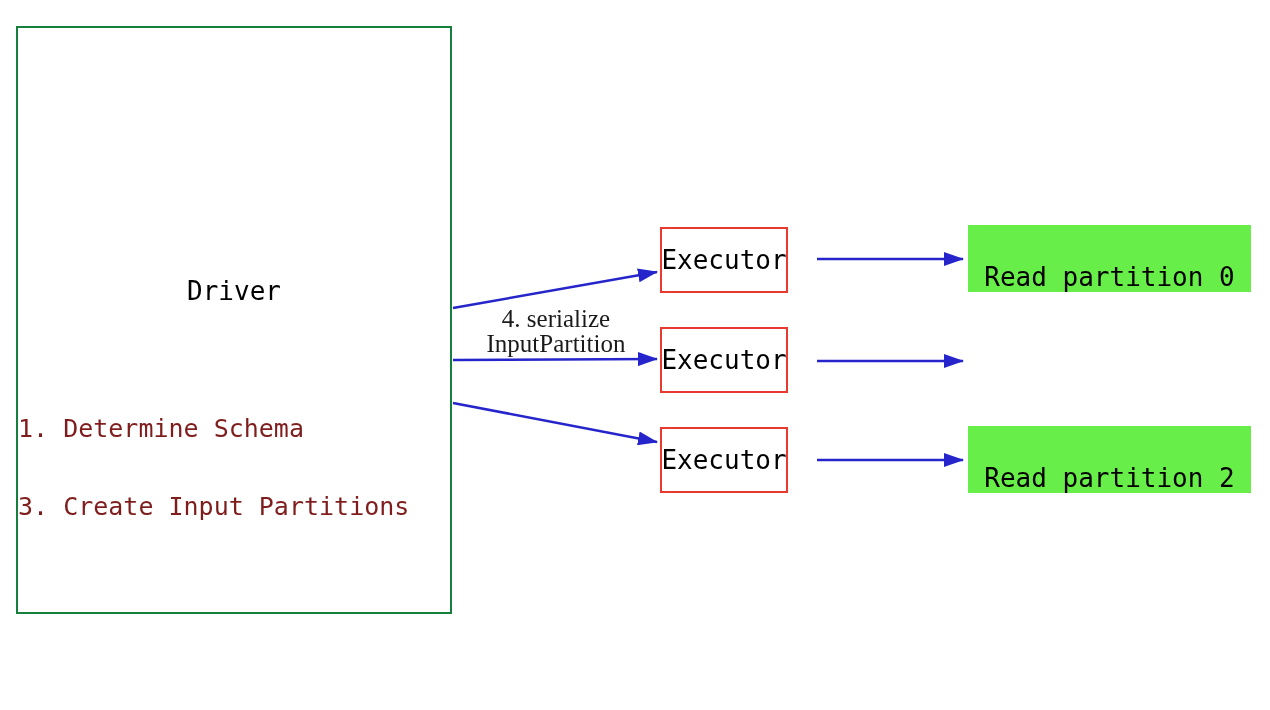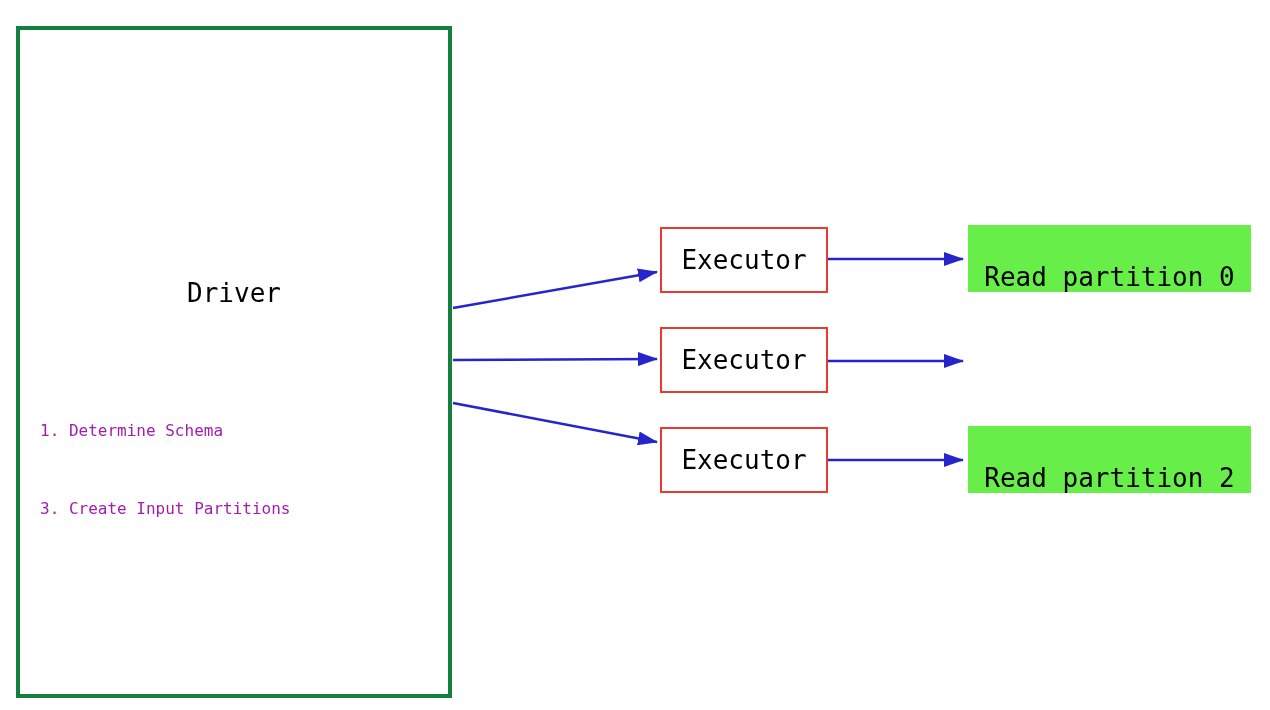--- a/index.html
+++ b/index.html
@@ -25,47 +25,47 @@
   }
   .box {
     position: absolute;
     box-sizing: border-box;
     color: #000000;
   }
   .driver-box {
     left: 16px;
     top: 26px;
     width: 436px;
-    height: 672px;
-    border: 4px solid #15803d;
+    height: 588px;
+    border: 2px solid #15803d;
     background: #ffffff;
   }
   .driver-title {
     position: absolute;
     left: 0;
     top: 250px;
     width: 100%;
     text-align: center;
     font-size: 26px;
     line-height: 26px;
     letter-spacing: 0;
     color: #000000;
   }
   .driver-steps {
     position: absolute;
-    left: 20px;
+    left: 0;
     top: 336px;
-    font-size: 16px;
+    font-size: 25px;
     line-height: 26px;
     white-space: pre;
-    color: #a21caf;
+    color: #7f1d1d;
   }
   .driver-steps .step { height: 26px; }
   .executor-box {
-    width: 168px;
+    width: 128px;
     height: 66px;
     left: 660px;
     border: 2px solid #e83a30;
     background: #ffffff;
     display: flex;
     align-items: center;
     justify-content: center;
     font-size: 26px;
     color: #000000;
   }
@@ -145,14 +145,16 @@
     <span>Executor</span>
   </div>
 
   <div class="box partition-box partition-1">
     <span>Read partition 0</span>
   </div>
   <div class="box partition-box partition-3">
     <span>Read partition 2</span>
   </div>
 
+  <div class="edge-label edge-label-serialize">4. serialize
+InputPartition</div>
 
 </div>
 
 </body></html>

